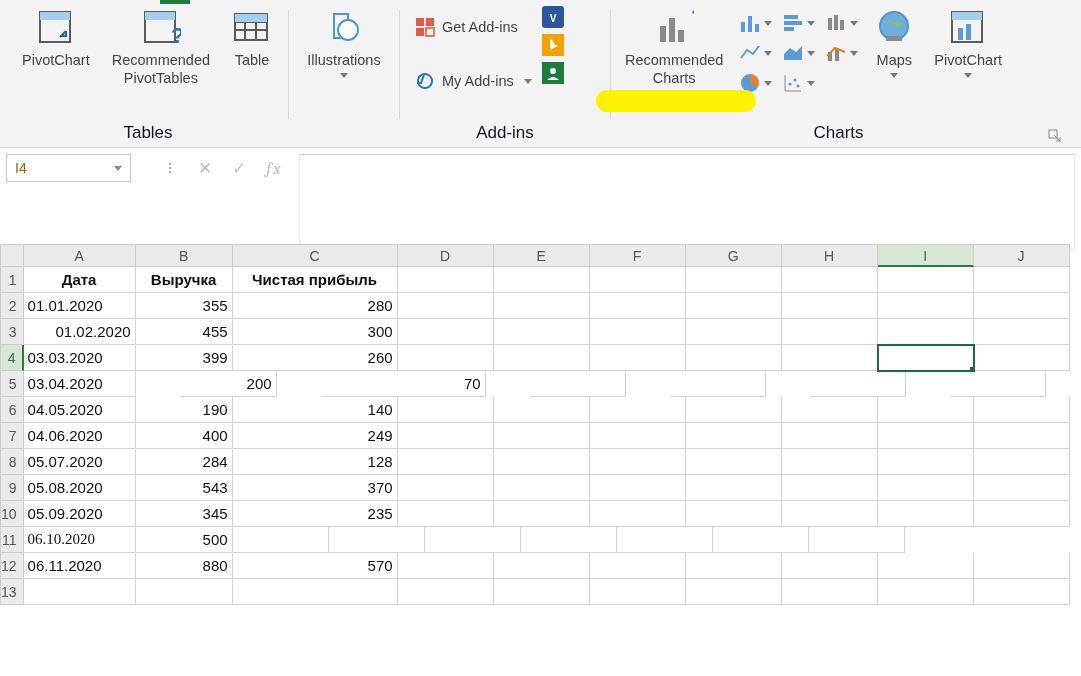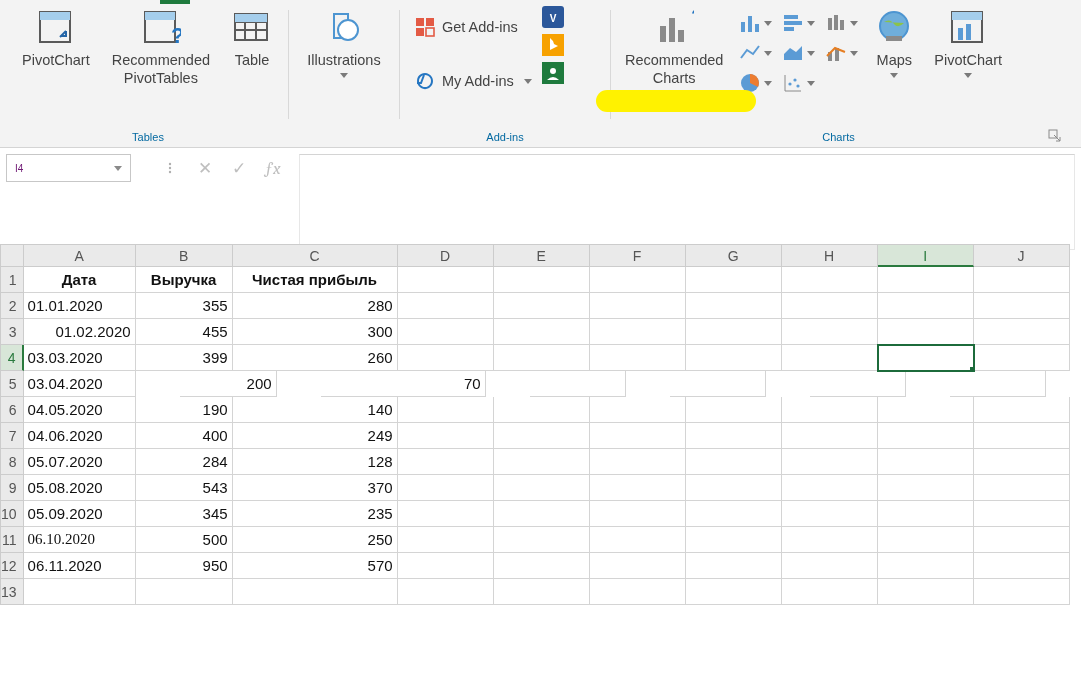--- a/index.html
+++ b/index.html
@@ -9,38 +9,38 @@
     border-bottom:1px solid #d4d4d4;
     height:148px;
     display:flex;
     align-items:stretch;
     padding-left:8px;
     position:relative;
   }
   .top-marker { position:absolute; top:0; left:160px; width:30px; height:4px; background:#1e7a3d; }
   .group { display:flex; flex-direction:column; }
   .group-content { flex:1 1 auto; display:flex; align-items:flex-start; padding:4px 10px 0 10px; gap:14px;}
-  .group-label { text-align:center; font-size:11px; color:#0369a1; padding-bottom:4px;}
+  .group-label { text-align:center; font-size:17px; color:#0f172a; padding-bottom:4px;}
   .sep { width:1px; background:#d8d8d8; margin:10px 0 28px 0; }
   .big-btn { display:flex; flex-direction:column; align-items:center; width:auto; padding:4px 4px 0 4px; cursor:default; }
   .big-btn .lbl { font-size:14.5px; color:#444; text-align:center; line-height:18px; padding-top:3px;}
   .icon-box { width:40px; height:40px; display:flex; align-items:center; justify-content:center; }
   .addins-group .group-content { gap:6px; }
   .addin-btn { display:flex; align-items:center; gap:6px; font-size:14.5px; color:#444; padding:4px;}
   .addin-icons-col { display:flex; flex-direction:column; gap:6px; padding-top:2px;}
   .addin-icons-col .sq { width:22px; height:22px; }
   .charts-matrix { display:grid; grid-template-columns:repeat(3,auto); grid-template-rows:repeat(3,auto); gap:4px 10px; padding-top:6px;}
   .mini-btn { display:flex; align-items:center; gap:3px; height:26px;}
   .arrow { width:0;height:0;border-left:4px solid transparent;border-right:4px solid transparent;border-top:5px solid #7a7a7a;}
   .dialog-launcher { position:absolute; right:4px; bottom:4px; width:14px; height:14px; }
 
   
   .fbar-wrap { display:flex; align-items:flex-start; background:#fff; height:96px; border-bottom:1px solid #fff; padding:6px 6px 0 6px; gap:6px;}
   .name-box { border:1px solid #c7c7c7; background:#fff; height:28px; width:125px; display:flex; align-items:center; justify-content:space-between; padding:0 4px 0 8px;}
-  .name-box span { font-size:10px; color:#701a75;}
+  .name-box span { font-size:14px; color:#a16207;}
   .name-arrow { width:0;height:0;border-left:4px solid transparent;border-right:4px solid transparent;border-top:5px solid #8a8a8a; margin-right:4px;}
   .vbar { width:1px; background:#d8d8d8; height:28px;}
   .fx-group { display:flex; align-items:center; gap:6px; height:28px; padding:0 6px; }
   .fx-group .btn { width:28px; height:22px; display:flex; align-items:center; justify-content:center; color:#bfbfbf; font-size:17px;}
   .fx { font-style:italic; font-family: "Cambria", serif; font-size:16px; color:#707070; }
   .fbar-input { flex:1 1 auto; border:1px solid #e7e7e7; border-top:1px solid #d4d4d4; height:96px; background:#fff;}
 
   
   .sheet { display:flex; }
   .rowh-col { width:38px; }
@@ -448,32 +448,31 @@
           <div class="cell" style="width: 96px;"></div>
           <div class="cell" style="width: 96px;"></div>
           <div class="cell" style="width: 96px;"></div>
           <div class="cell" style="width: 96px;"></div>
           <div class="cell" style="width: 96px;"></div>
           <div class="cell" style="width: 96px;"></div>
         </div>
         <div style="display: flex;">
           <div class="cell" style="width: 112px; font-family: Liberation Serif, serif;">06.10.2020</div>
           <div class="cell num" style="width: 97px;">500</div>
-          <div class="cell num" style="width: 165px;">250</div>
           <div class="cell" style="width: 96px;"></div>
           <div class="cell" style="width: 96px;"></div>
           <div class="cell" style="width: 96px;"></div>
           <div class="cell" style="width: 96px;"></div>
           <div class="cell" style="width: 96px;"></div>
           <div class="cell" style="width: 96px;"></div>
           <div class="cell" style="width: 96px;"></div>
         </div>
         <div style="display: flex;">
           <div class="cell" style="width: 112px;">06.11.2020</div>
-          <div class="cell num" style="width: 97px;">950</div>
+          <div class="cell num" style="width: 97px;">880</div>
           <div class="cell num" style="width: 165px;">570</div>
           <div class="cell" style="width: 96px;"></div>
           <div class="cell" style="width: 96px;"></div>
           <div class="cell" style="width: 96px;"></div>
           <div class="cell" style="width: 96px;"></div>
           <div class="cell" style="width: 96px;"></div>
           <div class="cell" style="width: 96px;"></div>
           <div class="cell" style="width: 96px;"></div>
         </div>
         <div style="display: flex;">

